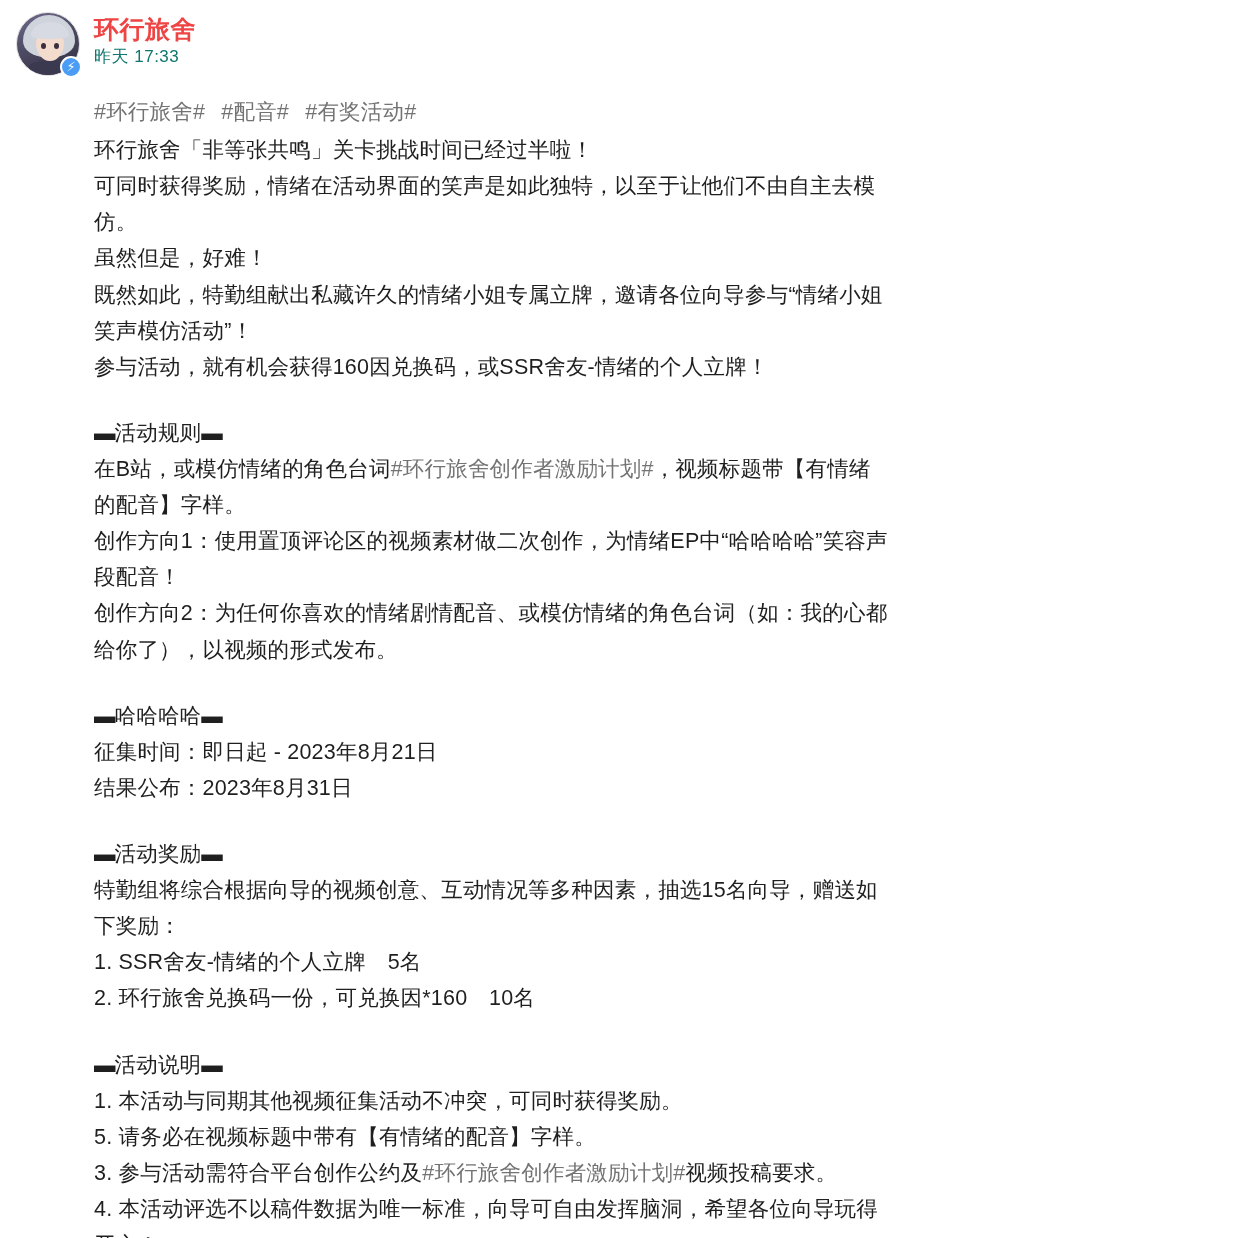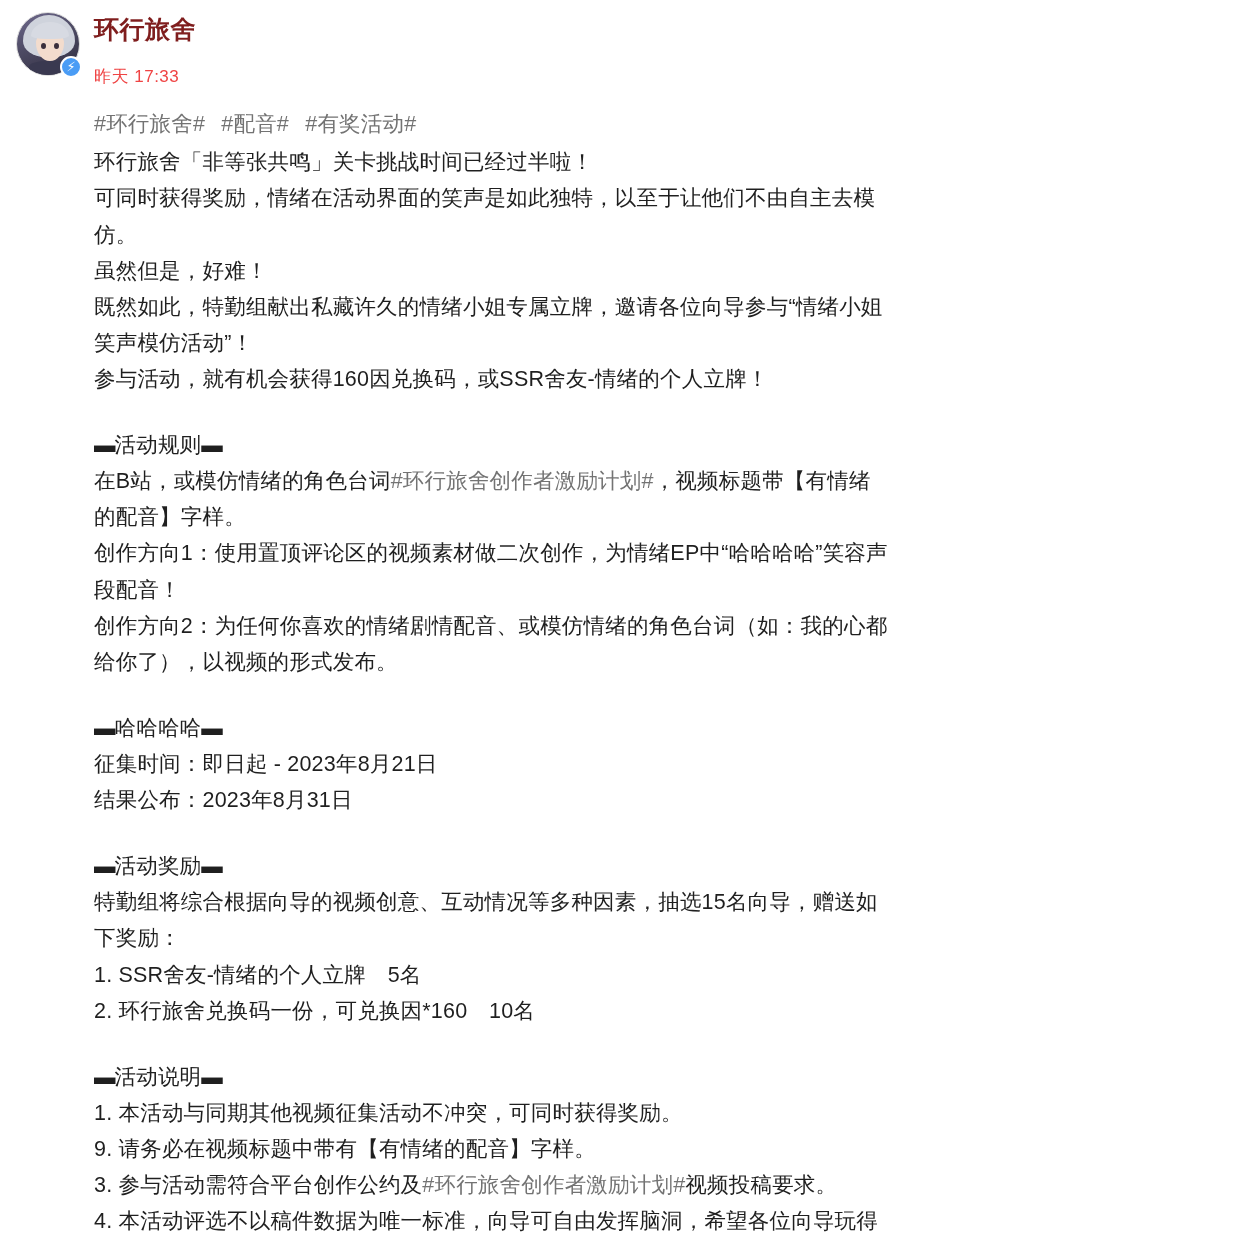--- a/index.html
+++ b/index.html
@@ -101,28 +101,28 @@
     font-size: 13px;
     line-height: 18px;
     text-align: center;
   }
   .header-text {
     padding-top: 2px;
   }
   .username {
     font-size: 25px;
     font-weight: 700;
-    color: #7f1d1d;
+    color: #ef4444;
     letter-spacing: 0.5px;
     line-height: 1.25;
   }
   .timestamp {
-    margin-top: 20px;
+    margin-top: 0;
     font-size: 17px;
-    color: #ef4444;
+    color: #0f766e;
     letter-spacing: 0.5px;
   }
   .content {
     margin-left: 78px;
     padding-right: 330px;
     padding-top: 18px;
     font-size: 21.5px;
     line-height: 1.68;
     color: #1f1f1f;
     letter-spacing: 0.2px;
@@ -203,19 +203,19 @@
 
     <p class="section-head"><span class="bar">▬</span><span>活动奖励</span><span class="bar">▬</span></p>
     <p class="para">特勤组将综合根据向导的视频创意、互动情况等多种因素，抽选15名向导，赠送如下奖励：</p>
     <p class="para">1. SSR舍友-情绪的个人立牌　5名</p>
     <p class="para">2. 环行旅舍兑换码一份，可兑换因*160　10名</p>
 
     <div class="blank"></div>
 
     <p class="section-head"><span class="bar">▬</span><span>活动说明</span><span class="bar">▬</span></p>
     <p class="para">1. 本活动与同期其他视频征集活动不冲突，可同时获得奖励。</p>
-    <p class="para">9. 请务必在视频标题中带有【有情绪的配音】字样。</p>
+    <p class="para">5. 请务必在视频标题中带有【有情绪的配音】字样。</p>
     <p class="para"><span>3. 参与活动需符合平台创作公约及</span><span class="tag">#环行旅舍创作者激励计划#</span><span>视频投稿要求。</span></p>
     <p class="para">4. 本活动评选不以稿件数据为唯一标准，向导可自由发挥脑洞，希望各位向导玩得开心！</p>
 
   </div>
 
 </div>
 
 </body></html>

